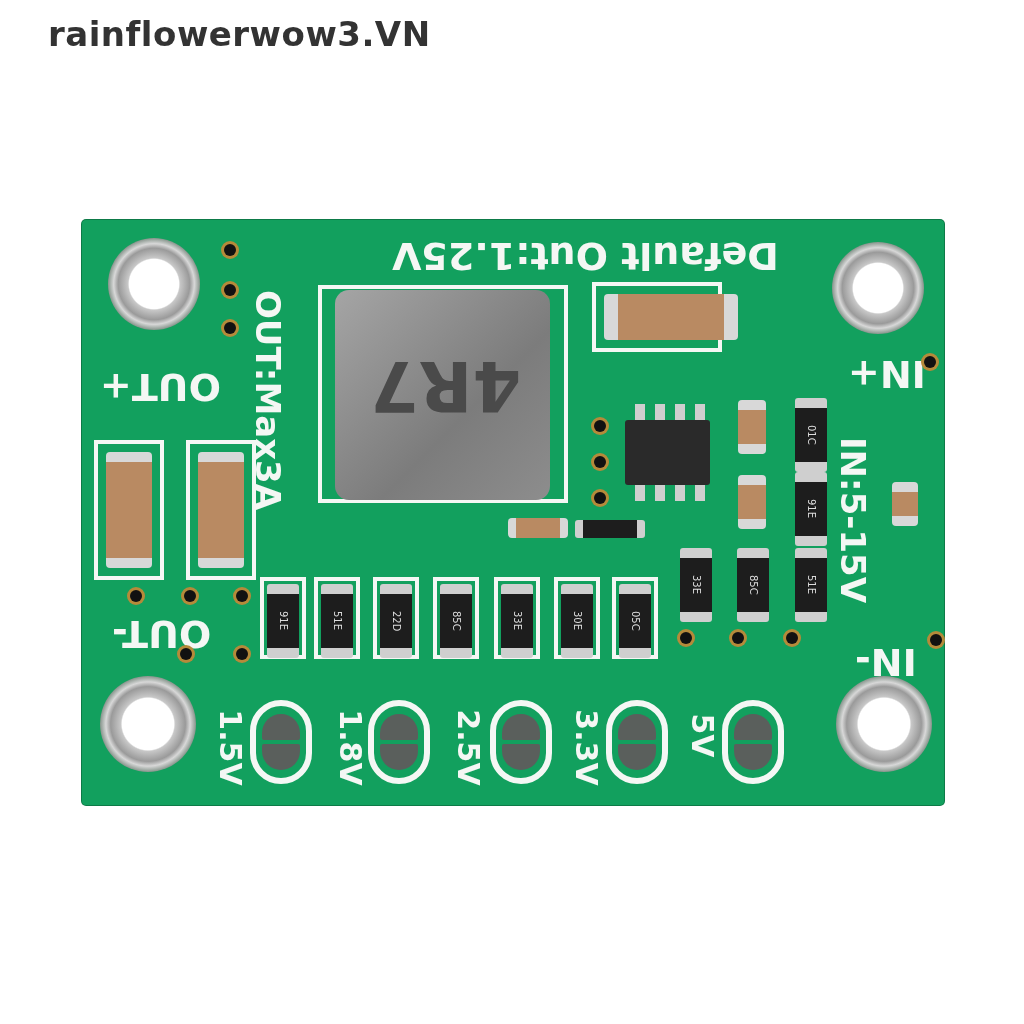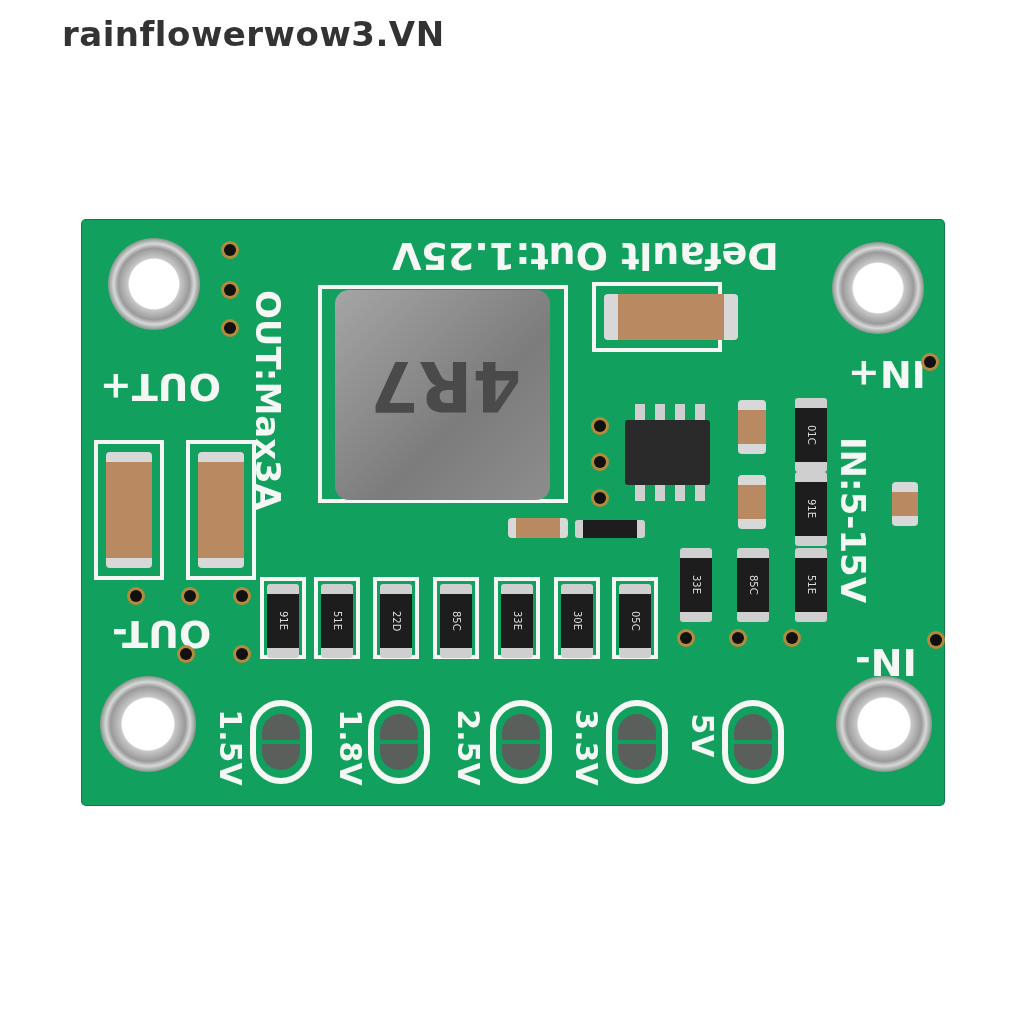--- a/index.html
+++ b/index.html
@@ -1,17 +1,17 @@
 <!DOCTYPE html>
 <html><head>
 <meta charset="utf-8">
 <style>
   html,body{margin:0;padding:0;}
   body{width:1024px;height:1024px;background:#ffffff;position:relative;overflow:hidden;font-family:"DejaVu Sans",sans-serif;}
-  .watermark{position:absolute;left:62px;top:14px;font-size:34px;font-weight:bold;color:#333;letter-spacing:0.5px;}
+  .watermark{position:absolute;left:48px;top:14px;font-size:34px;font-weight:bold;color:#333;letter-spacing:0.5px;}
   .pcb{position:absolute;left:82px;top:220px;width:862px;height:585px;background:#12a05e;border-radius:4px;box-shadow:0 0 0 1px #0d7a47;}
   .silk{position:absolute;color:#f4f7f4;font-weight:bold;white-space:nowrap;}
   .flip{transform:rotate(180deg);}
   .hole{position:absolute;border-radius:50%;background:radial-gradient(circle,#ffffff 0 38%,#c8c8c8 40%,#9a9a9a 55%,#d8d8d8 62%,#7a8a80 72%,#12a05e 74%);}
   .via{position:absolute;width:12px;height:12px;border-radius:50%;background:#111;box-shadow:0 0 0 3px #b58a3a;}
   .inductor{position:absolute;left:335px;top:290px;width:215px;height:210px;background:linear-gradient(135deg,#a5a5a5,#7c7c7c 60%,#8d8d8d);border-radius:14px;}
   .ind-frame{position:absolute;left:318px;top:285px;width:250px;height:218px;border:4px solid #f4f7f4;box-sizing:border-box;}
   .ind-text{position:absolute;left:370px;top:345px;font-size:70px;color:#4a4a4a;font-weight:bold;transform:rotate(180deg);}
   .cap{position:absolute;background:#b98a62;border-radius:4px;border-top:10px solid #d8d8d8;border-bottom:10px solid #d8d8d8;}
   .capfr{position:absolute;border:4px solid #f4f7f4;box-sizing:border-box;}

